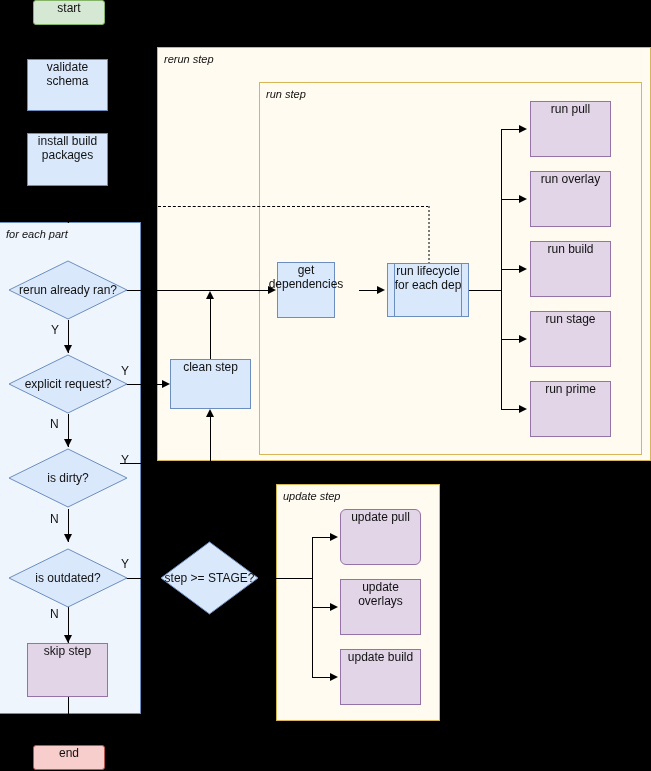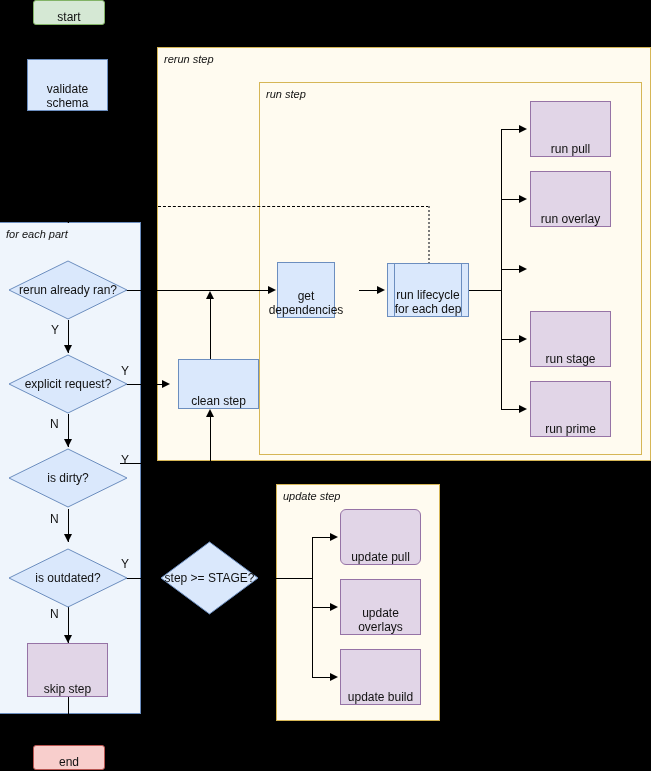--- a/index.html
+++ b/index.html
@@ -12,21 +12,21 @@
     width: 651px;
     height: 771px;
     background: #000000;
     font-family: "Liberation Sans", sans-serif;
     overflow: hidden;
   }
   .node {
     position: absolute;
     box-sizing: border-box;
     display: flex;
-    align-items: flex-end;
+    align-items: flex-start;
     justify-content: center;
     text-align: center;
     font-size: 12px;
     line-height: 14px;
     color: #111111;
     border-width: 1px;
     border-style: solid;
   }
   .blue   { background: #dae8fc; border-color: #6c8ebf; }
   .purple { background: #e1d5e7; border-color: #9673a6; }
@@ -241,20 +241,23 @@
   <div class="arrow arrow-r" style="left:330px; top:672.5px;"></div>
 
   <div class="node green" style="left:33px; top:0px; width:72px; height:25px; border-radius:3px;">
     <span>start</span>
   </div>
 
   <div class="node blue" style="left:27px; top:59px; width:81px; height:52px;">
     <span>validate schema</span>
   </div>
 
+  <div class="node blue" style="left:27px; top:133px; width:81px; height:53px;">
+    <span>install build packages</span>
+  </div>
 
   <div class="diamond" style="left:8px; top:260px; width:120px; height:60px;">
     <svg class="dshape" viewBox="0 0 120 60" preserveAspectRatio="none">
       <polygon points="60,1 119,30 60,59 1,30" fill="#dae8fc" stroke="#6c8ebf" stroke-width="1"></polygon>
     </svg>
     <span class="dtext">rerun already ran?</span>
   </div>
 
   <div class="diamond" style="left:8px; top:354px; width:120px; height:60px;">
     <svg class="dshape" viewBox="0 0 120 60" preserveAspectRatio="none">
@@ -285,38 +288,41 @@
   </div>
 
   <div class="node purple" style="left:27px; top:643px; width:81px; height:54px;">
     <span>skip step</span>
   </div>
 
   <div class="node red" style="left:33px; top:745px; width:72px; height:25px; border-radius:3px;">
     <span>end</span>
   </div>
 
-  <div class="node blue" style="left:170px; top:359px; width:81px; height:50px;margin-left:8px;">
+  <div class="node blue" style="left:170px; top:359px; width:81px; height:50px;">
     <span>clean step</span>
   </div>
 
   <div class="node blue" style="left:277px; top:262px; width:58px; height:56px;">
     <span>get dependencies</span>
   </div>
 
   <div class="node blue subproc" style="left:387px; top:263px; width:82px; height:54px;">
     <span>run lifecycle for each dep</span>
   </div>
 
   <div class="node purple" style="left:530px; top:101px; width:81px; height:56px;">
     <span>run pull</span>
   </div>
   <div class="node purple" style="left:530px; top:171px; width:81px; height:56px;">
     <span>run overlay</span>
   </div>
+  <div class="node purple" style="left:530px; top:241px; width:81px; height:56px;">
+    <span>run build</span>
+  </div>
   <div class="node purple" style="left:530px; top:311px; width:81px; height:56px;">
     <span>run stage</span>
   </div>
   <div class="node purple" style="left:530px; top:381px; width:81px; height:56px;">
     <span>run prime</span>
   </div>
 
   <div class="node purple" style="left:340px; top:509px; width:81px; height:56px;border-radius:6px;">
     <span>update pull</span>
   </div>

